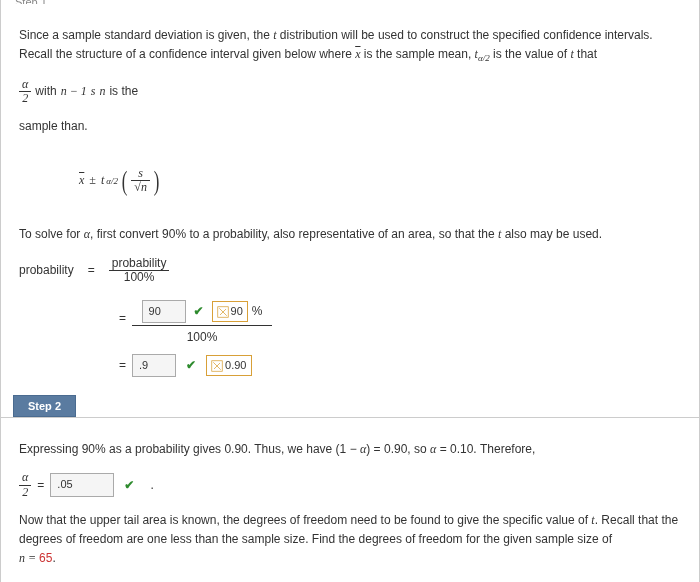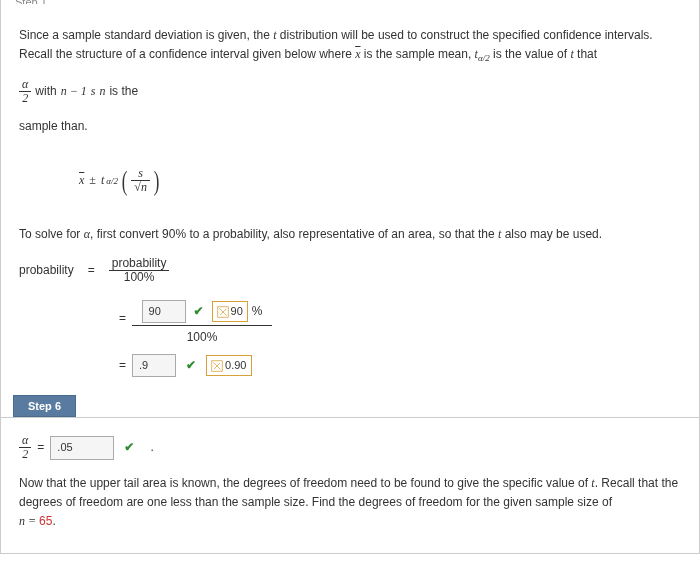--- a/index.html
+++ b/index.html
@@ -194,25 +194,28 @@
               <rect x="1" y="1" width="14" height="14" fill="#fff" stroke="#d8a038"></rect>
               <path d="M3 3 L13 13 M4 12 L12 4" stroke="#d8a038" stroke-width="1"></path>
             </svg><span>0.90</span>
         </span>
       </div>
     </div>
 
   </div>
 
   <div class="tab-row">
-    <span class="step-tab">Step 6</span>
+    <span class="step-tab">Step 2</span>
   </div>
 
   <div class="step-body">
 
+    <p>
+      <span>Expressing 90% as a probability gives 0.90. Thus, we have (1 − </span><span class="math-ital">α</span><span>) = 0.90, so </span><span class="math-ital">α</span><span> = 0.10. Therefore,</span>
+    </p>
 
     <div class="eq-row">
       <span class="frac">
           <span class="num">α</span>
           <span class="den">2</span>
         </span>
       <span>=</span>
       <span class="input-box wide">.05</span>
       <span class="check">✔</span>
       <span style="margin-left:6px;">.</span>

